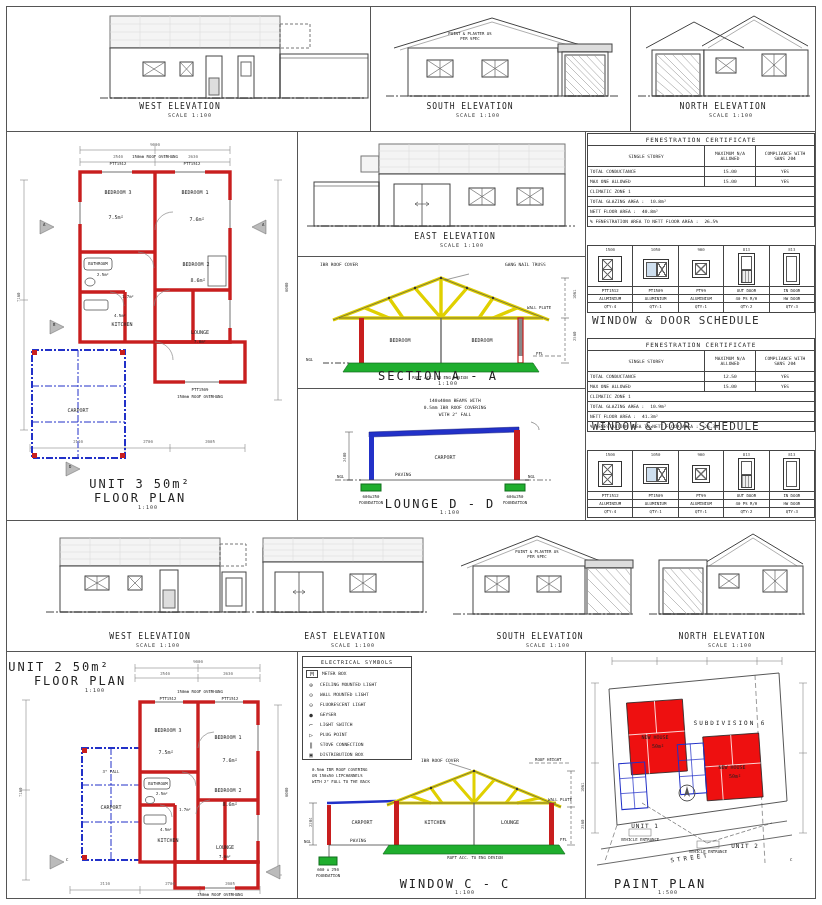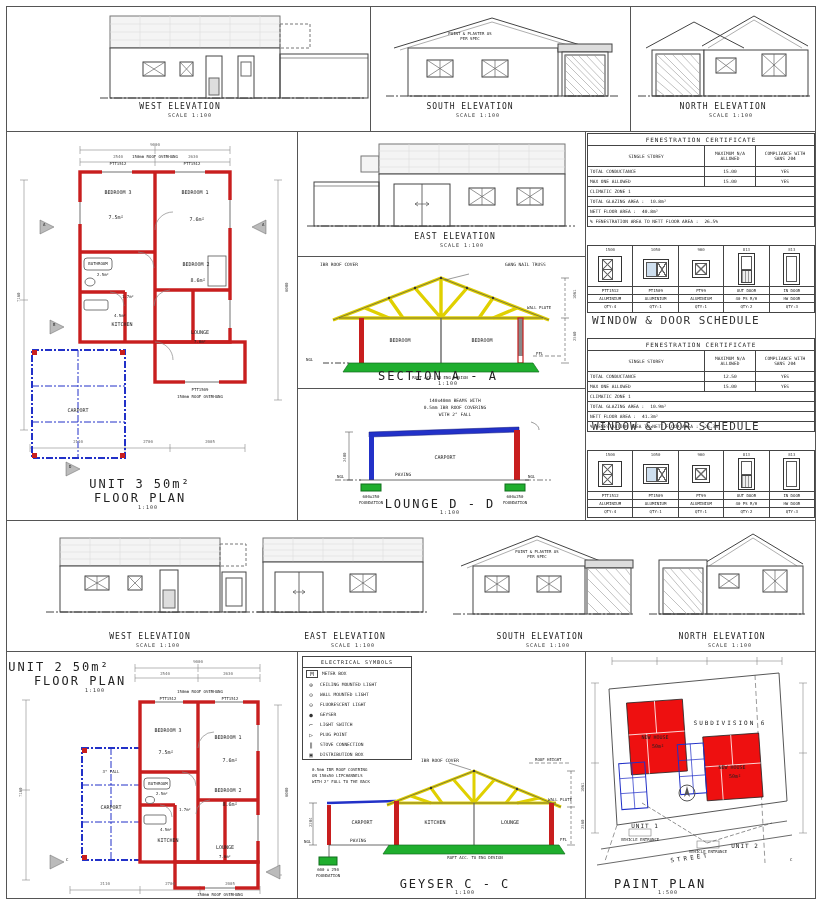--- a/index.html
+++ b/index.html
@@ -715,21 +715,21 @@
   <span class="L s5 C" style="left:510px;top:820px">LOUNGE</span>
   <span class="L s45" style="left:350px;top:838px">PAVING</span>
   <span class="L s4 C" style="left:475px;top:856px">RAFT ACC. TO ENG DESIGN</span>
   <span class="L s4 C" style="left:328px;top:868px">600 x 250</span>
   <span class="L s4 C" style="left:328px;top:874px">FOUNDATION</span>
   <span class="L s4" style="left:304px;top:840px">NGL</span>
   <span class="L s4" style="left:560px;top:838px">FFL</span>
   <span class="L s4 gray" style="left:578px;top:785px;transform:rotate(-90deg)">1061</span>
   <span class="L s4 gray" style="left:578px;top:822px;transform:rotate(-90deg)">2560</span>
   <span class="L s4 gray" style="left:306px;top:820px;transform:rotate(-90deg)">2204</span>
-  <span class="L big C" style="left:455px;top:878px">GEYSER C - C</span>
+  <span class="L big C" style="left:455px;top:878px">WINDOW C - C</span>
   <span class="L sc C" style="left:465px;top:890px">1:100</span>
 
   <svg style="left:587px;top:653px" width="225" height="220" viewBox="0 0 225 220">
     <g stroke="#888" stroke-width="0.6">
       <path d="M25 8h170M25 4v8M70 4v8M120 4v8M170 4v8M195 4v8"></path>
       <path d="M8 30v150M4 30h8M4 110h8M4 180h8"></path>
       <path d="M216 30v150M212 30h8M212 100h8M212 180h8"></path>
     </g>
     <polygon points="22,36 192,20 200,148 30,172" fill="none" stroke="#444" stroke-width="0.9"></polygon>
     <path d="M168 22 L178 210M30 172 L18 208" stroke="#555" stroke-width="0.6" stroke-dasharray="5 3"></path>

